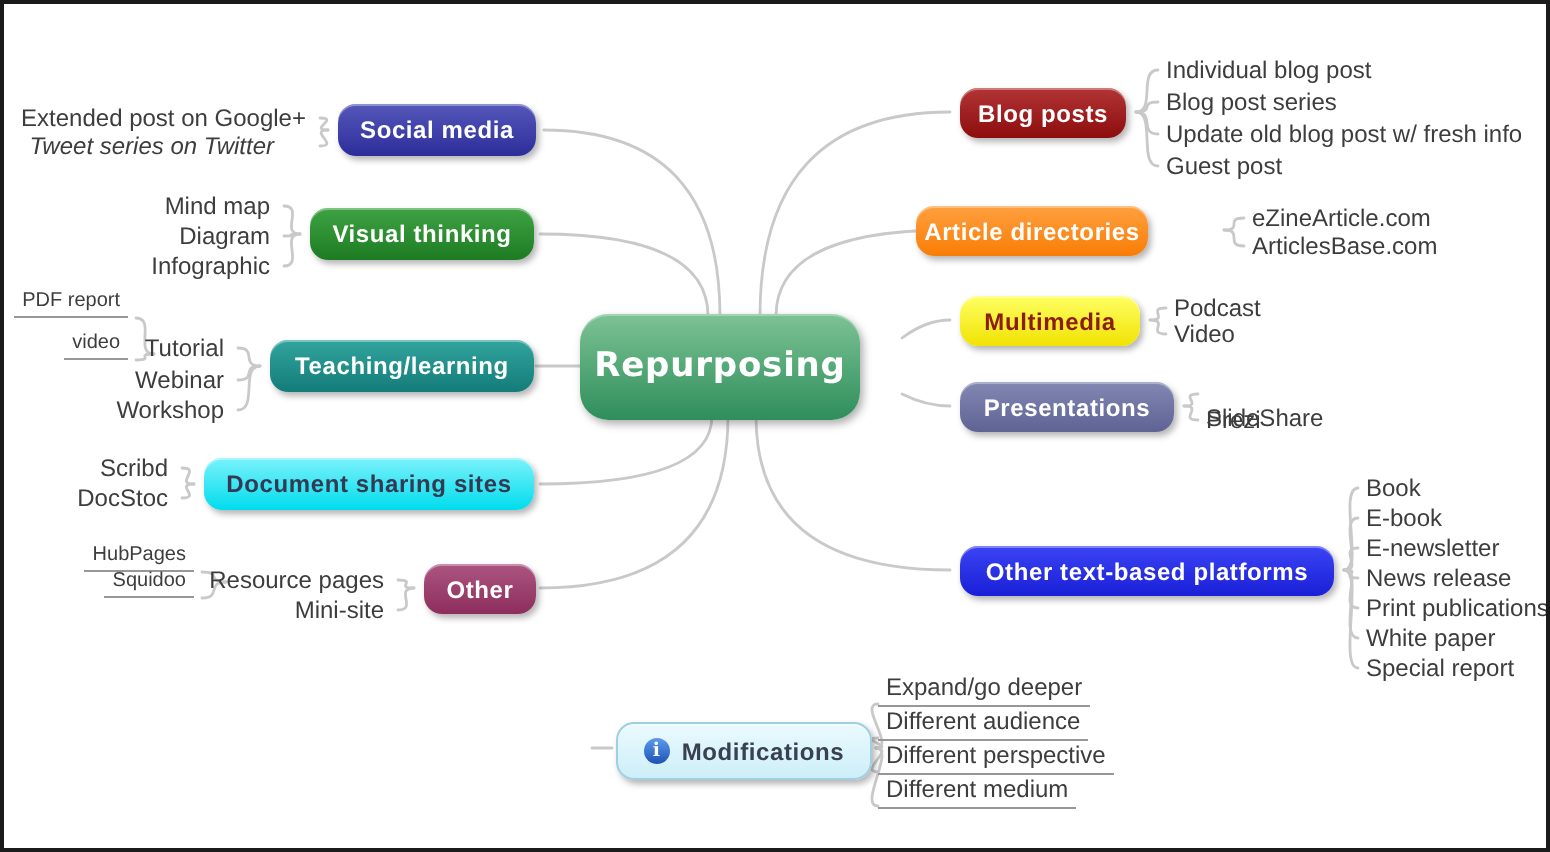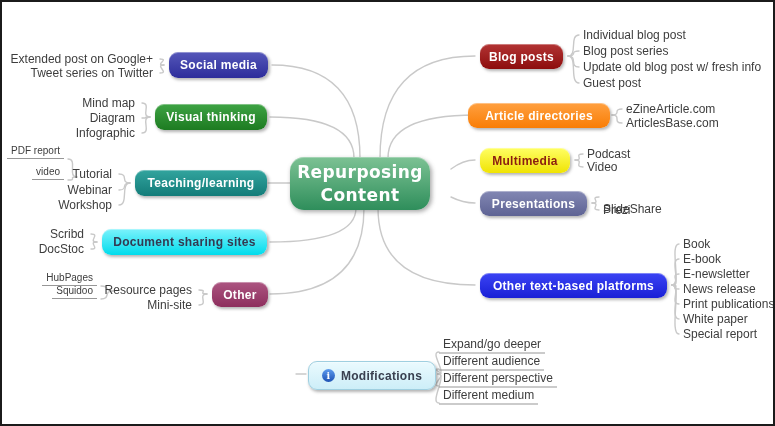--- a/index.html
+++ b/index.html
@@ -86,27 +86,26 @@
       <path d="M 670 283 C 680 283 667 332 677 332"></path>
       <path d="M 294 372 L 304 372"></path>
       <path d="M 436 372 C 446 372 427 350 437 350"></path>
       <path d="M 436 372 C 446 372 427 367 437 367"></path>
       <path d="M 436 372 C 446 372 427 384 437 384"></path>
       <path d="M 436 372 C 446 372 427 401 437 401"></path>
     </svg>
   <div id="nodes-layer">
     <div class="center-node" id="center-node" style="left: 288px; top: 155px; width: 140px; height: 53px; background: linear-gradient(rgb(125, 194, 148), rgb(46, 142, 91)); color: rgb(255, 255, 255);">
       <span>Repurposing</span>
-      <span>Content</span>
     </div>
   <div class="node" style="left: 167px; top: 50px; width: 99px; height: 26px; background: linear-gradient(rgb(85, 87, 185), rgb(45, 45, 155)); color: rgb(255, 255, 255);">
         <span>Social media</span>
       </div>
       <div class="child" style="top: 57px; right: 620px;">Extended post on Google+</div>
-      <div class="child" style="top: 71px; right: 620px;">Tweet series on Twitter</div>
+      <div class="child" style="top: 71px; right: 636px; font-style: italic;">Tweet series on Twitter</div>
       <div class="node" style="left: 153px; top: 102px; width: 112px; height: 26px; background: linear-gradient(rgb(62, 163, 68), rgb(29, 123, 33)); color: rgb(255, 255, 255);">
         <span>Visual thinking</span>
       </div>
       <div class="child" style="top: 101px; right: 638px;">Mind map</div>
       <div class="child" style="top: 116px; right: 638px;">Diagram</div>
       <div class="child" style="top: 131px; right: 638px;">Infographic</div>
       <div class="node" style="left: 133px; top: 168px; width: 132px; height: 26px; background: linear-gradient(rgb(50, 164, 158), rgb(19, 124, 121)); color: rgb(255, 255, 255);">
         <span>Teaching/learning</span>
       </div>
       <div class="child" style="top: 172px; right: 661px;">Tutorial</div>
@@ -126,21 +125,21 @@
       <div class="child small underline" style="top: 277px; right: 676px;">HubPages</div>
       <div class="child small underline" style="top: 290px; right: 676px;">Squidoo</div>
       <div class="child" style="top: 303px; right: 581px;">Mini-site</div>
       <div class="node" style="left: 478px; top: 42px; width: 83px; height: 25px; background: linear-gradient(rgb(178, 52, 52), rgb(141, 13, 13)); color: rgb(255, 255, 255);">
         <span>Blog posts</span>
       </div>
       <div class="child" style="top: 33px; left: 581px;">Individual blog post</div>
       <div class="child" style="top: 49px; left: 581px;">Blog post series</div>
       <div class="child" style="top: 65px; left: 581px;">Update old blog post w/ fresh info</div>
       <div class="child" style="top: 81px; left: 581px;">Guest post</div>
-      <div class="node" style="left: 466px; top: 101px; width: 142px; height: 25px; background: linear-gradient(rgb(255, 160, 64), rgb(249, 125, 5)); color: rgb(255, 255, 255);">
+      <div class="node" style="left: 456px; top: 101px; width: 116px; height: 25px; background: linear-gradient(rgb(255, 160, 64), rgb(249, 125, 5)); color: rgb(255, 255, 255);">
         <span>Article directories</span>
       </div>
       <div class="child" style="top: 107px; left: 624px;">eZineArticle.com</div>
       <div class="child" style="top: 121px; left: 624px;">ArticlesBase.com</div>
       <div class="node" style="left: 478px; top: 146px; width: 90px; height: 25px; background: linear-gradient(rgb(255, 255, 99), rgb(240, 227, 3)); color: rgb(139, 29, 16);">
         <span>Multimedia</span>
       </div>
       <div class="child" style="top: 152px; left: 585px;">Podcast</div>
       <div class="child" style="top: 165px; left: 585px;">Video</div>
       <div class="node" style="left: 478px; top: 189px; width: 107px; height: 25px; background: linear-gradient(rgb(130, 135, 179), rgb(94, 99, 148)); color: rgb(255, 255, 255);">

